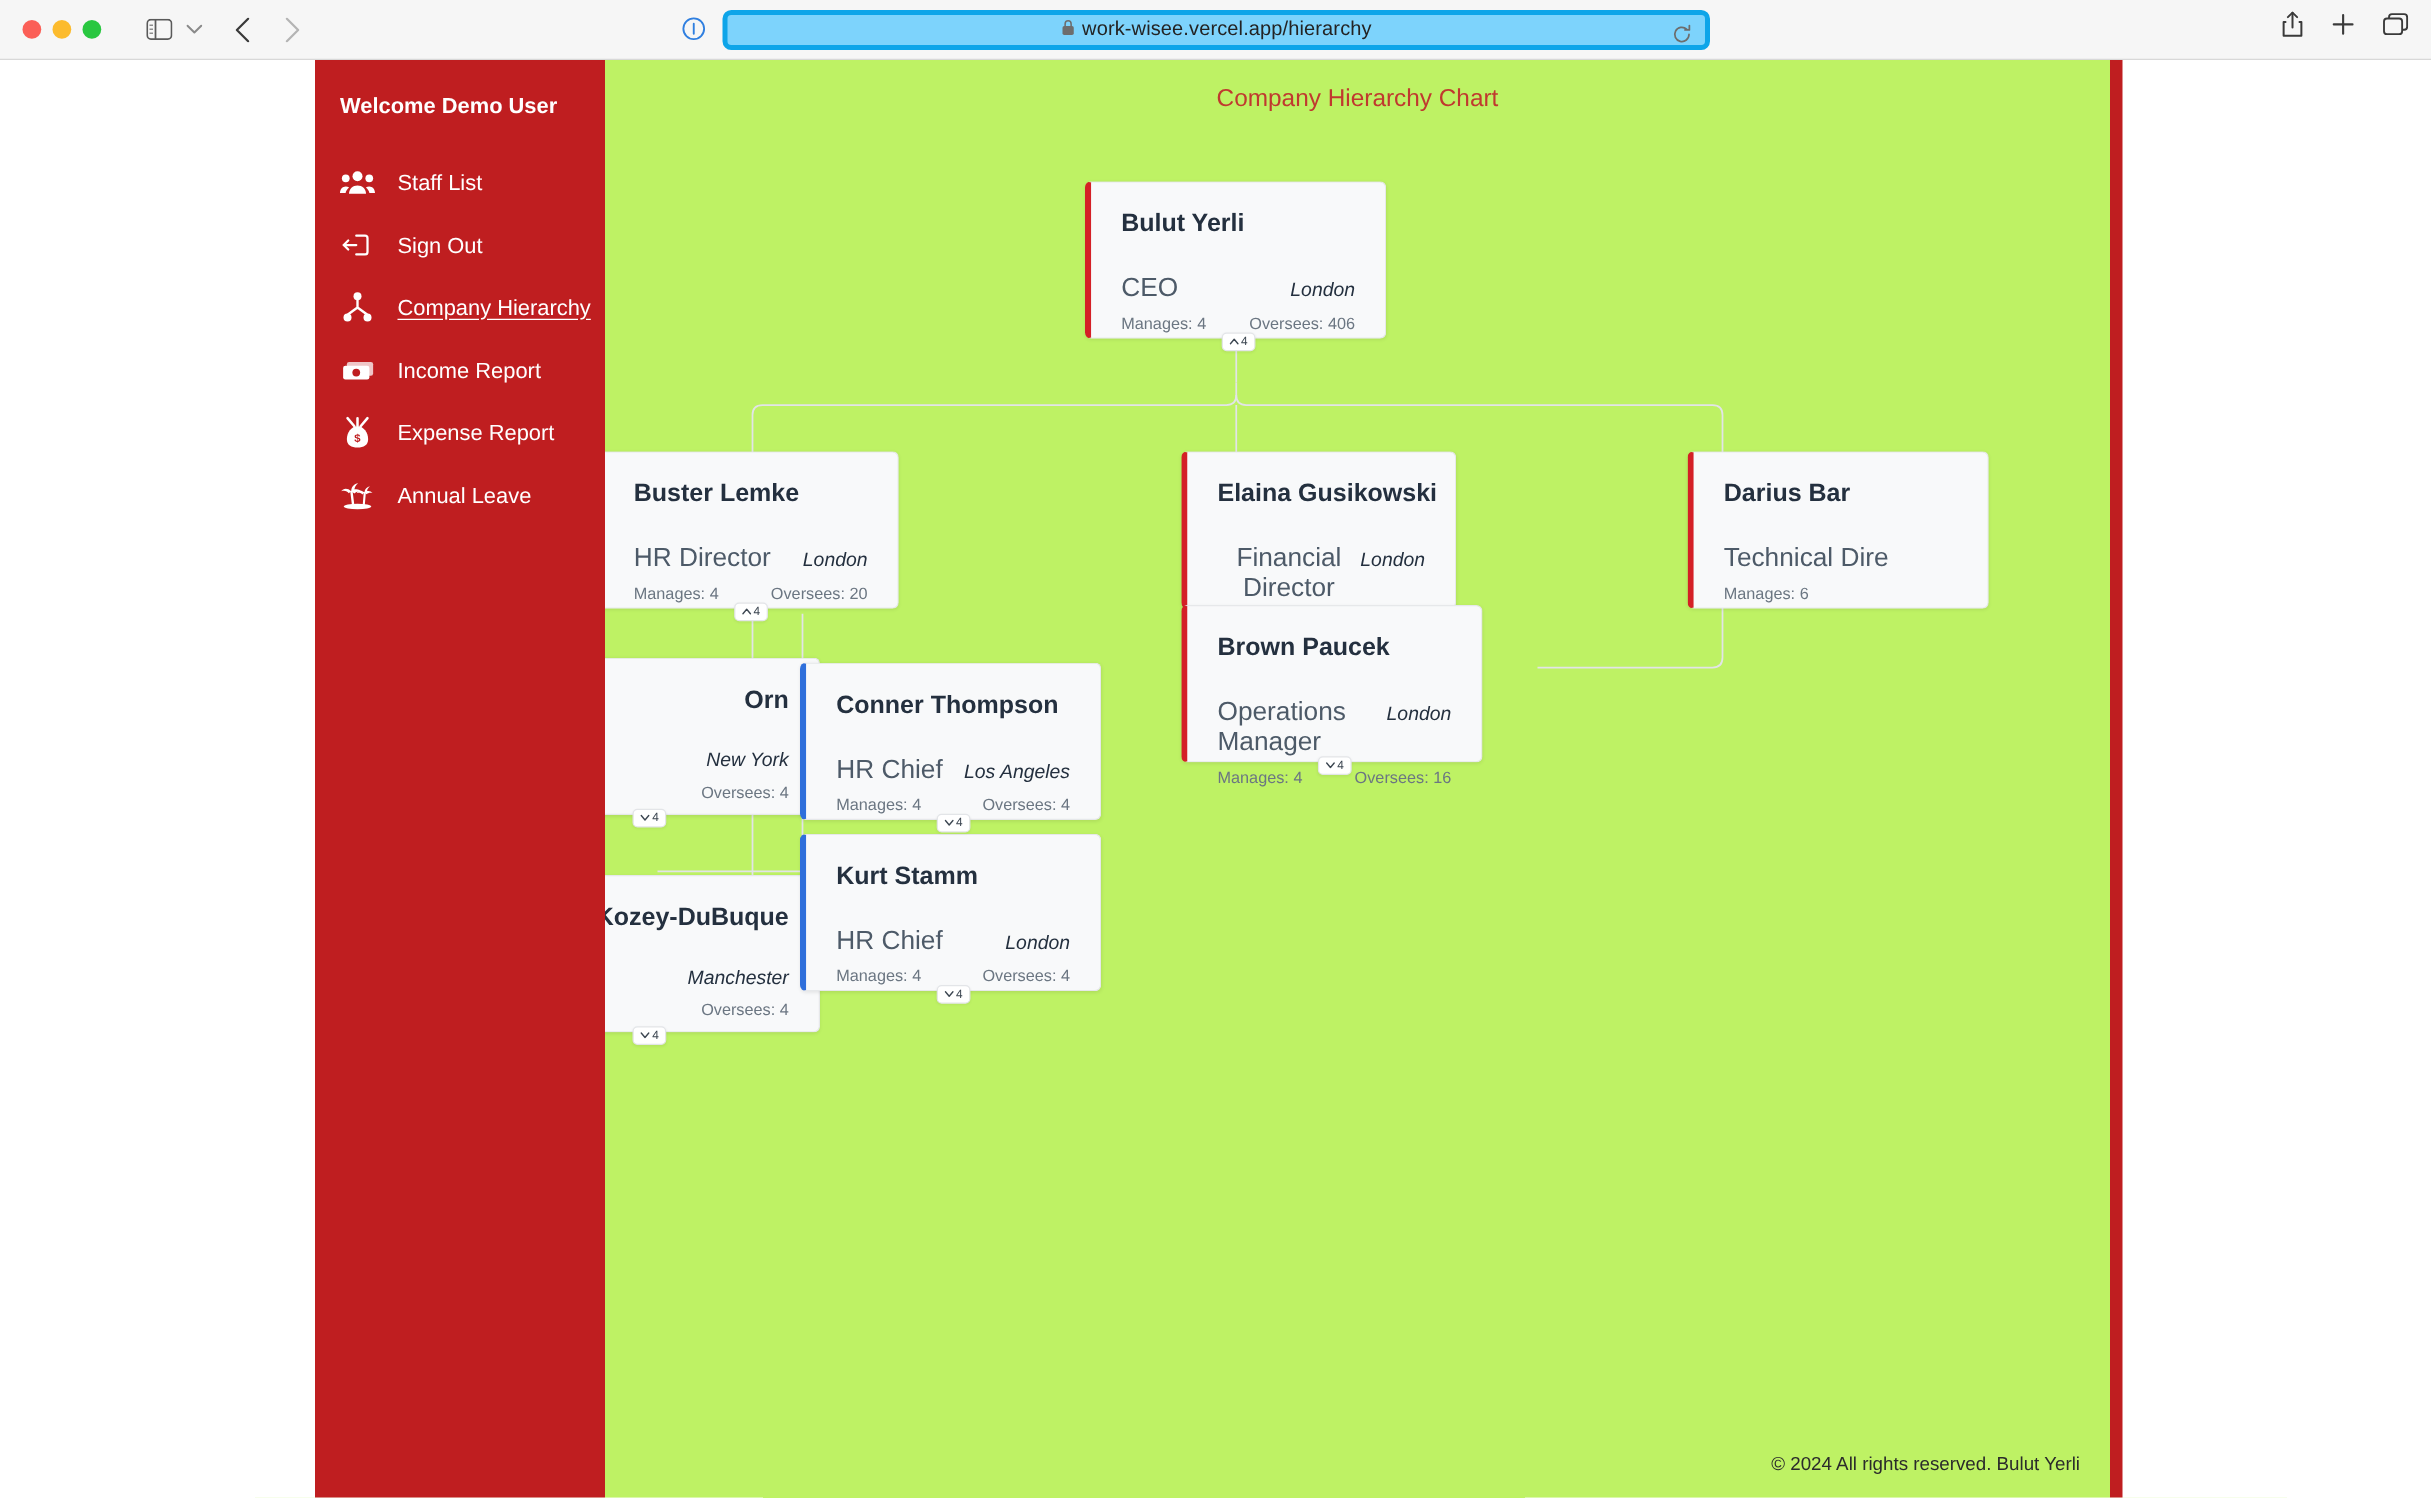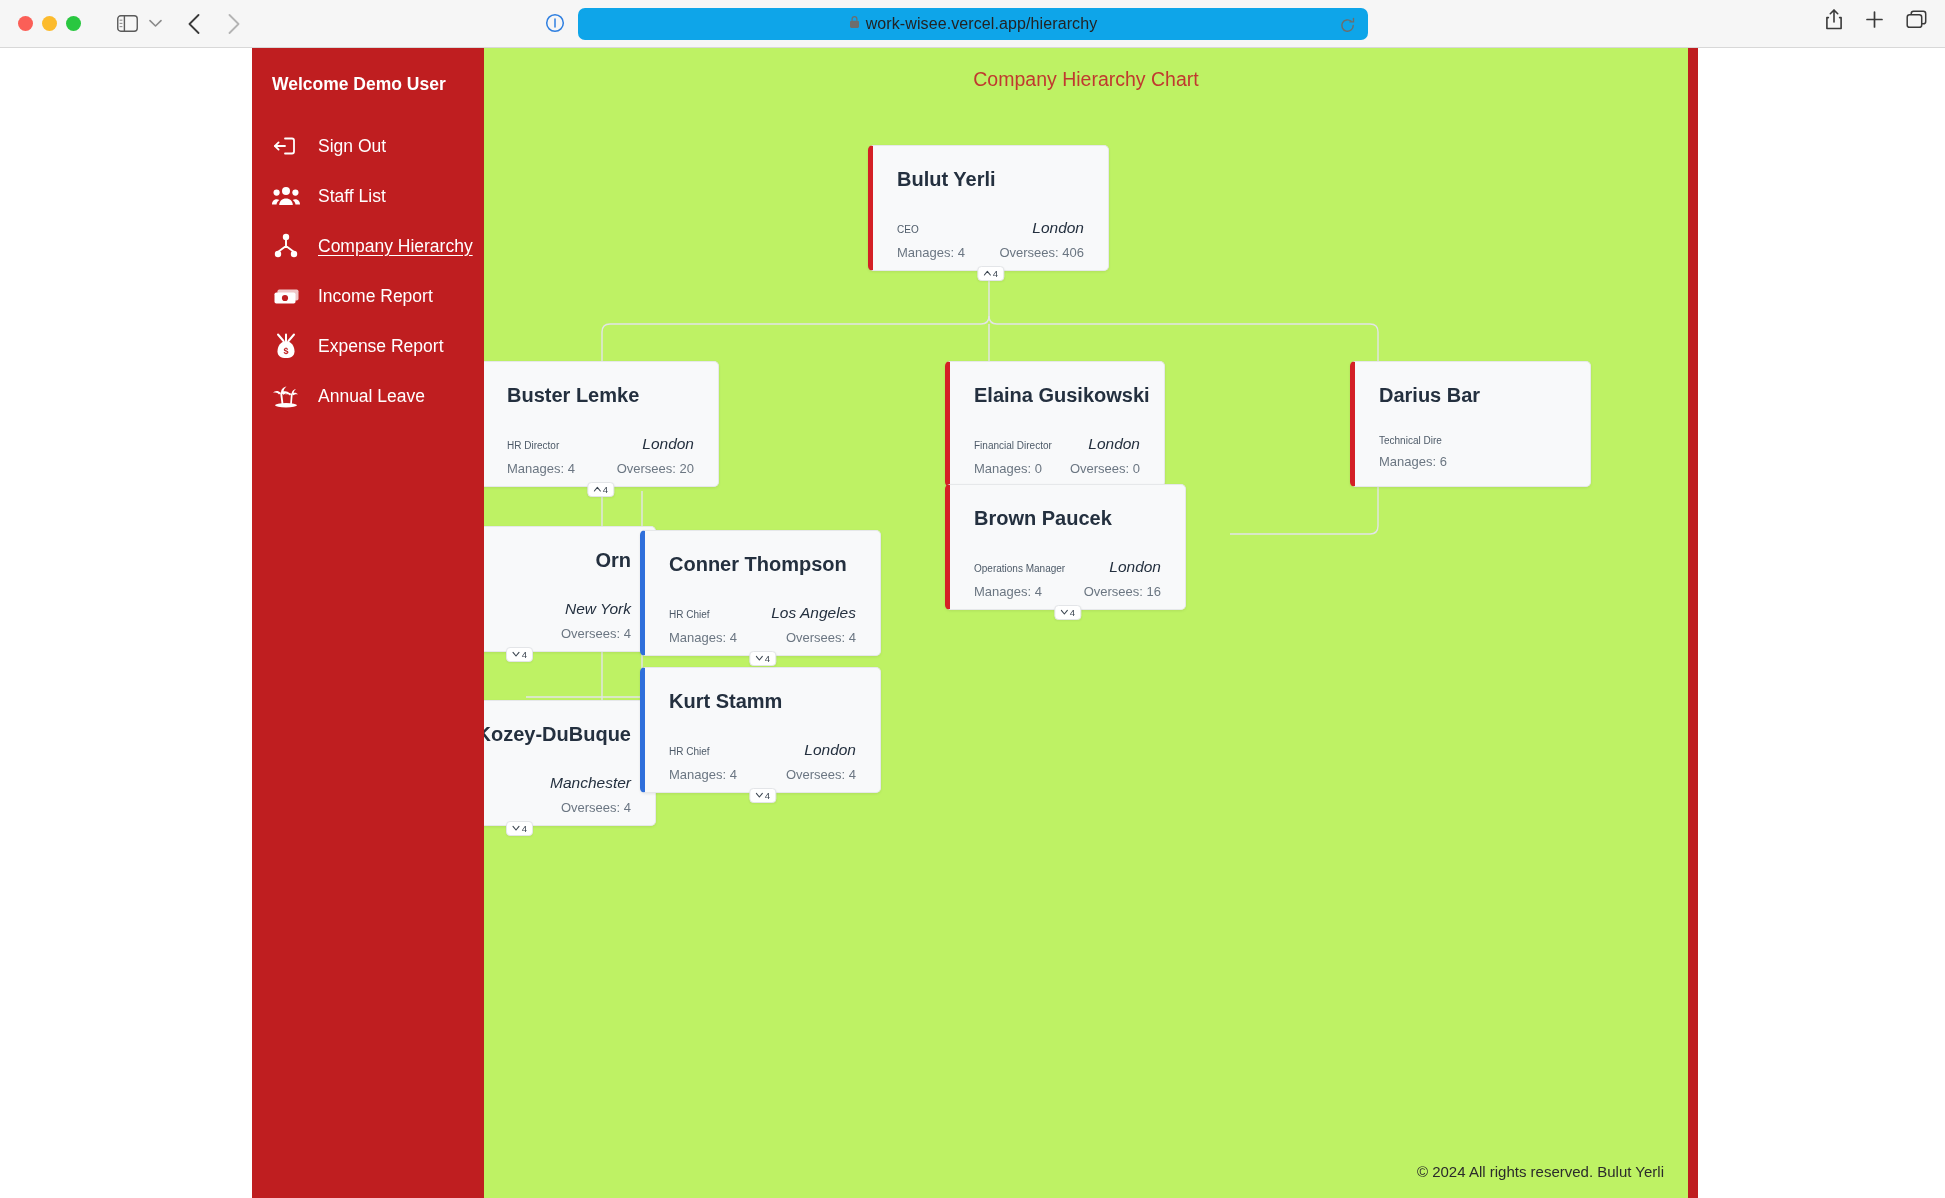--- a/index.html
+++ b/index.html
@@ -32,22 +32,22 @@
   .chevron-small { margin-left: 11px; color: #8a8a8a; }
   .nav-back { margin-left: 26px; color: #3a3a3a; }
   .nav-fwd { margin-left: 28px; color: #b4b4b4; }
 
   .info-btn { position: absolute; left: 545px; top: 13px; color: #2f7fe0; }
   .reader-btn { position: absolute; left: 583px; top: 14px; color: #6a6a6a; }
 
   .url-bar {
     position: absolute; left: 578px; top: 8px;
     width: 790px; height: 32px;
-    background: #0ea5e9;
-    border: 2px solid #0ea5e9;
+    background: #7dd3fc;
+    border: 4px solid #0ea5e9;
     border-radius: 7px;
     display: flex; align-items: center; justify-content: center;
     gap: 6px;
   }
   .url-text { font-size: 16px; color: #232323; letter-spacing: .1px; }
   .lock-icon { color: #6d6d6d; }
   .reload-btn { position: absolute; right: 10px; top: 7px; color: #6d6d6d; }
 
   .chrome-right { position: absolute; right: 18px; top: 9px; display: flex; gap: 22px; align-items: center; color: #3a3a3a; }
 
@@ -117,21 +117,21 @@
     border-radius: 5px;
     box-shadow: 0 1px 3px rgba(0,0,0,.08);
     padding: 22px 24px 14px 24px;
   }
   .node.blue { border-left-color: #2f6fdb; }
   .node-name {
     font-size: 20px; font-weight: 700; color: #24303f;
     margin-bottom: 28px; white-space: nowrap;
   }
   .node-row { display: flex; justify-content: space-between; align-items: baseline; }
-  .node-role { font-size: 10px; color: #4d5a68; }
+  .node-role { font-size: 21px; color: #4d5a68; }
   .node-loc { font-size: 15.5px; color: #24303f; font-style: italic; }
   .node-row2 { margin-top: 8px; }
   .node-manages, .node-oversees { font-size: 13px; color: #6b7682; }
 
   .toggle-badge {
     position: absolute; bottom: -11px; left: 50%;
     transform: translateX(-50%);
     background: #ffffff;
     border: 1px solid #e3e5e8;
     border-radius: 4px;
@@ -244,41 +244,41 @@
 </div>
 
 <div class="page">
 
   <nav class="sidebar">
 
     <div class="welcome">Welcome Demo User</div>
 
     <div class="nav-item">
       <span class="nav-icon">
-        <svg width="26" height="24" viewBox="0 0 26 24" fill="none">
-          <path d="M12 12H2" stroke="#fff" stroke-width="1.8" stroke-linecap="round"></path>
-          <path d="M5.6 8.4L2 12L5.6 15.6" stroke="#fff" stroke-width="1.8" stroke-linecap="round" stroke-linejoin="round"></path>
-          <path d="M12 4.5h7a2 2 0 0 1 2 2v11a2 2 0 0 1-2 2h-7" stroke="#fff" stroke-width="1.8" stroke-linecap="round" stroke-linejoin="round"></path>
-        </svg>
-      </span>
-      <span class="nav-label">Sign Out</span>
-    </div>
-
-    <div class="nav-item">
-      <span class="nav-icon">
         <svg width="28" height="22" viewBox="0 0 28 22" fill="#ffffff">
           <circle cx="14" cy="6" r="4"></circle>
           <path d="M7.2 20c0-3.9 3-6.6 6.8-6.6s6.8 2.7 6.8 6.6z"></path>
           <circle cx="4.6" cy="7.6" r="3.1"></circle>
           <path d="M0 19.4c0-3 2-5.2 4.6-5.2 1 0 1.9.3 2.7.8-1.6 1.2-2.6 3-2.8 4.4z"></path>
           <circle cx="23.4" cy="7.6" r="3.1"></circle>
           <path d="M28 19.4c0-3-2-5.2-4.6-5.2-1 0-1.9.3-2.7.8 1.6 1.2 2.6 3 2.8 4.4z"></path>
         </svg>
       </span>
       <span class="nav-label">Staff List</span>
+    </div>
+
+    <div class="nav-item">
+      <span class="nav-icon">
+        <svg width="26" height="24" viewBox="0 0 26 24" fill="none">
+          <path d="M12 12H2" stroke="#fff" stroke-width="1.8" stroke-linecap="round"></path>
+          <path d="M5.6 8.4L2 12L5.6 15.6" stroke="#fff" stroke-width="1.8" stroke-linecap="round" stroke-linejoin="round"></path>
+          <path d="M12 4.5h7a2 2 0 0 1 2 2v11a2 2 0 0 1-2 2h-7" stroke="#fff" stroke-width="1.8" stroke-linecap="round" stroke-linejoin="round"></path>
+        </svg>
+      </span>
+      <span class="nav-label">Sign Out</span>
     </div>
 
     <div class="nav-item active">
       <span class="nav-icon">
         <svg width="24" height="26" viewBox="0 0 24 26" fill="none">
           <circle cx="12" cy="4" r="3.2" fill="#fff"></circle>
           <circle cx="4" cy="21" r="3.2" fill="#fff"></circle>
           <circle cx="20" cy="21" r="3.2" fill="#fff"></circle>
           <path d="M12 7.2V13M12 13L4.6 18.4M12 13L19.4 18.4" stroke="#fff" stroke-width="1.9" stroke-linecap="round"></path>
         </svg>

